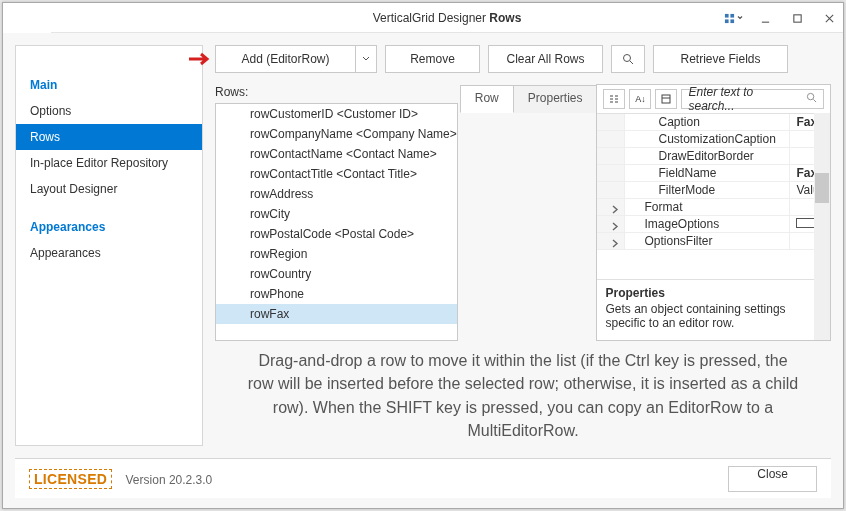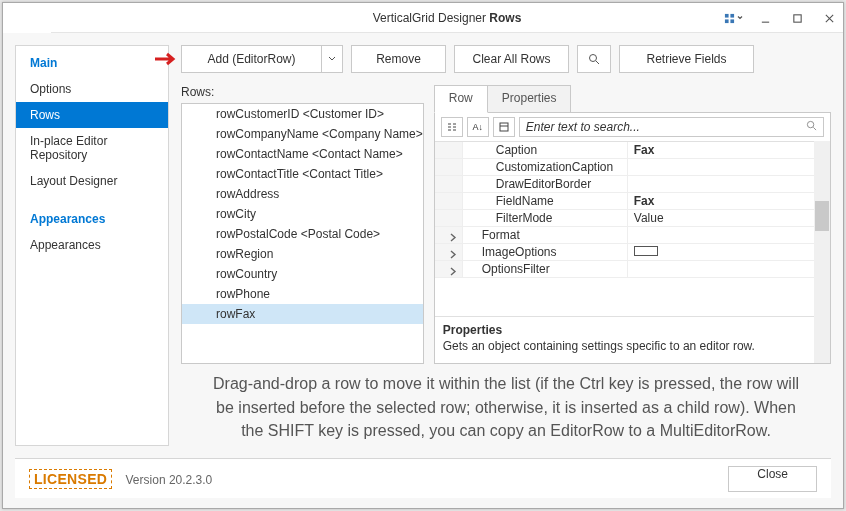--- a/index.html
+++ b/index.html
@@ -6,40 +6,40 @@
   body { background: #e8e8e8; width: 846px; height: 511px; overflow: hidden; }
   .window { width: 842px; height: 507px; margin: 2px; background: #fff; border: 1px solid #a9a9a9; display: flex; flex-direction: column; box-shadow: 0 0 3px rgba(0,0,0,.2); }
   .titlebar { height: 30px; background: #fff; display: flex; align-items: center; justify-content: center; position: relative; border-bottom: 1px solid #e5e5e5; margin-left: 48px; }
   .titlebar-text { font-size: 12px; color: #444; }
   .titlebar-text b { font-weight: 600; }
   .titlebar-controls { position: absolute; right: 2px; top: 0; height: 30px; display: flex; align-items: center; gap: 8px; }
   .tb-btn { width: 24px; height: 22px; display: flex; align-items: center; justify-content: center; color: #666; cursor: default; }
   .tb-btn svg { width: 11px; height: 11px; stroke: #555; stroke-width: 1.2; fill: none; }
   .content { flex: 1; display: flex; flex-direction: column; background: #f7f7f7; }
   .main-split { flex: 1; display: flex; padding: 12px; gap: 12px; }
-  .sidebar { width: 154px; background: #fff; border: 1px solid #d6d6d6; display: flex; flex-direction: column; padding: 2px 0; }
+  .sidebar { width: 188px; background: #fff; border: 1px solid #d6d6d6; display: flex; flex-direction: column; padding: 24px 0; }
   .side-head { color: #0078d4; font-weight: 600; padding: 8px 14px 6px; }
   .side-item { padding: 6px 14px; cursor: default; color: #333; }
   .side-item.selected { background: #0078d4; color: #fff; }
   .appear-head { margin-top: 10px; }
   .right-col { flex: 1; display: flex; flex-direction: column; background: #f7f7f7; }
   .toolbar { display: flex; align-items: center; gap: 8px; margin-bottom: 12px; }
   .arrow-wrap { position: relative; }
   .btn { height: 28px; background: #fff; border: 1px solid #c9c9c9; display: flex; align-items: center; justify-content: center; padding: 0 16px; font-size: 12px; color: #333; cursor: default; }
   .btn-split { display: flex; }
   .btn-split .main { border-right: none; width: 140px; text-align: center; }
   .btn-split .caret { width: 22px; padding: 0; border-left: 1px solid #c9c9c9; }
   .btn-sm-icon { width: 34px; padding: 0; }
-  .two-col { flex: 1; display: flex; gap: 10px; min-height: 0; }
+  .two-col { flex: 1; display: flex; gap: 2px; min-height: 0; }
   .rows-panel { flex: 0 0 230px; display: flex; flex-direction: column; }
   .rows-label { margin-bottom: 4px; color: #333; }
   .rows-list { flex: 1; background: #fff; border: 1px solid #c9c9c9; overflow-y: auto; position: relative; }
   .row-item { padding: 3px 0 3px 34px; font-size: 12px; color: #333; white-space: nowrap; }
   .row-item.selected { background: #cfe6f7; }
-  .prop-panel { flex: 1; display: flex; flex-direction: column; }
+  .prop-panel { flex: 1; display: flex; flex-direction: row; }
   .tabs { display: flex; height: 28px; }
   .tab { padding: 5px 14px 4px; border: 1px solid #c9c9c9; border-bottom: none; background: #f2f2f2; color: #555; margin-right: -1px; cursor: default; }
   .tab.active { background: #fff; border-bottom: 1px solid #fff; z-index: 2; }
   .prop-body { flex: 1; background: #fff; border: 1px solid #c9c9c9; display: flex; flex-direction: column; position: relative; margin-top: -1px; }
   .prop-toolbar { display: flex; align-items: center; border-bottom: 1px solid #e0e0e0; padding: 4px 6px; gap: 4px; }
   .pt-btn { width: 22px; height: 20px; border: 1px solid #c9c9c9; background: #fff; display: flex; align-items: center; justify-content: center; font-size: 10px; color: #444; }
   .pt-btn svg { width: 12px; height: 12px; stroke: #444; stroke-width: 1; fill: none; }
   .search-input { flex: 1; height: 20px; border: 1px solid #c9c9c9; padding: 0 6px 0 6px; color: #999; font-style: italic; display: flex; align-items: center; }
   .search-icon { color: #888; margin-left: 4px; }
   .prop-grid { flex: 1; overflow-y: auto; position: relative; }

